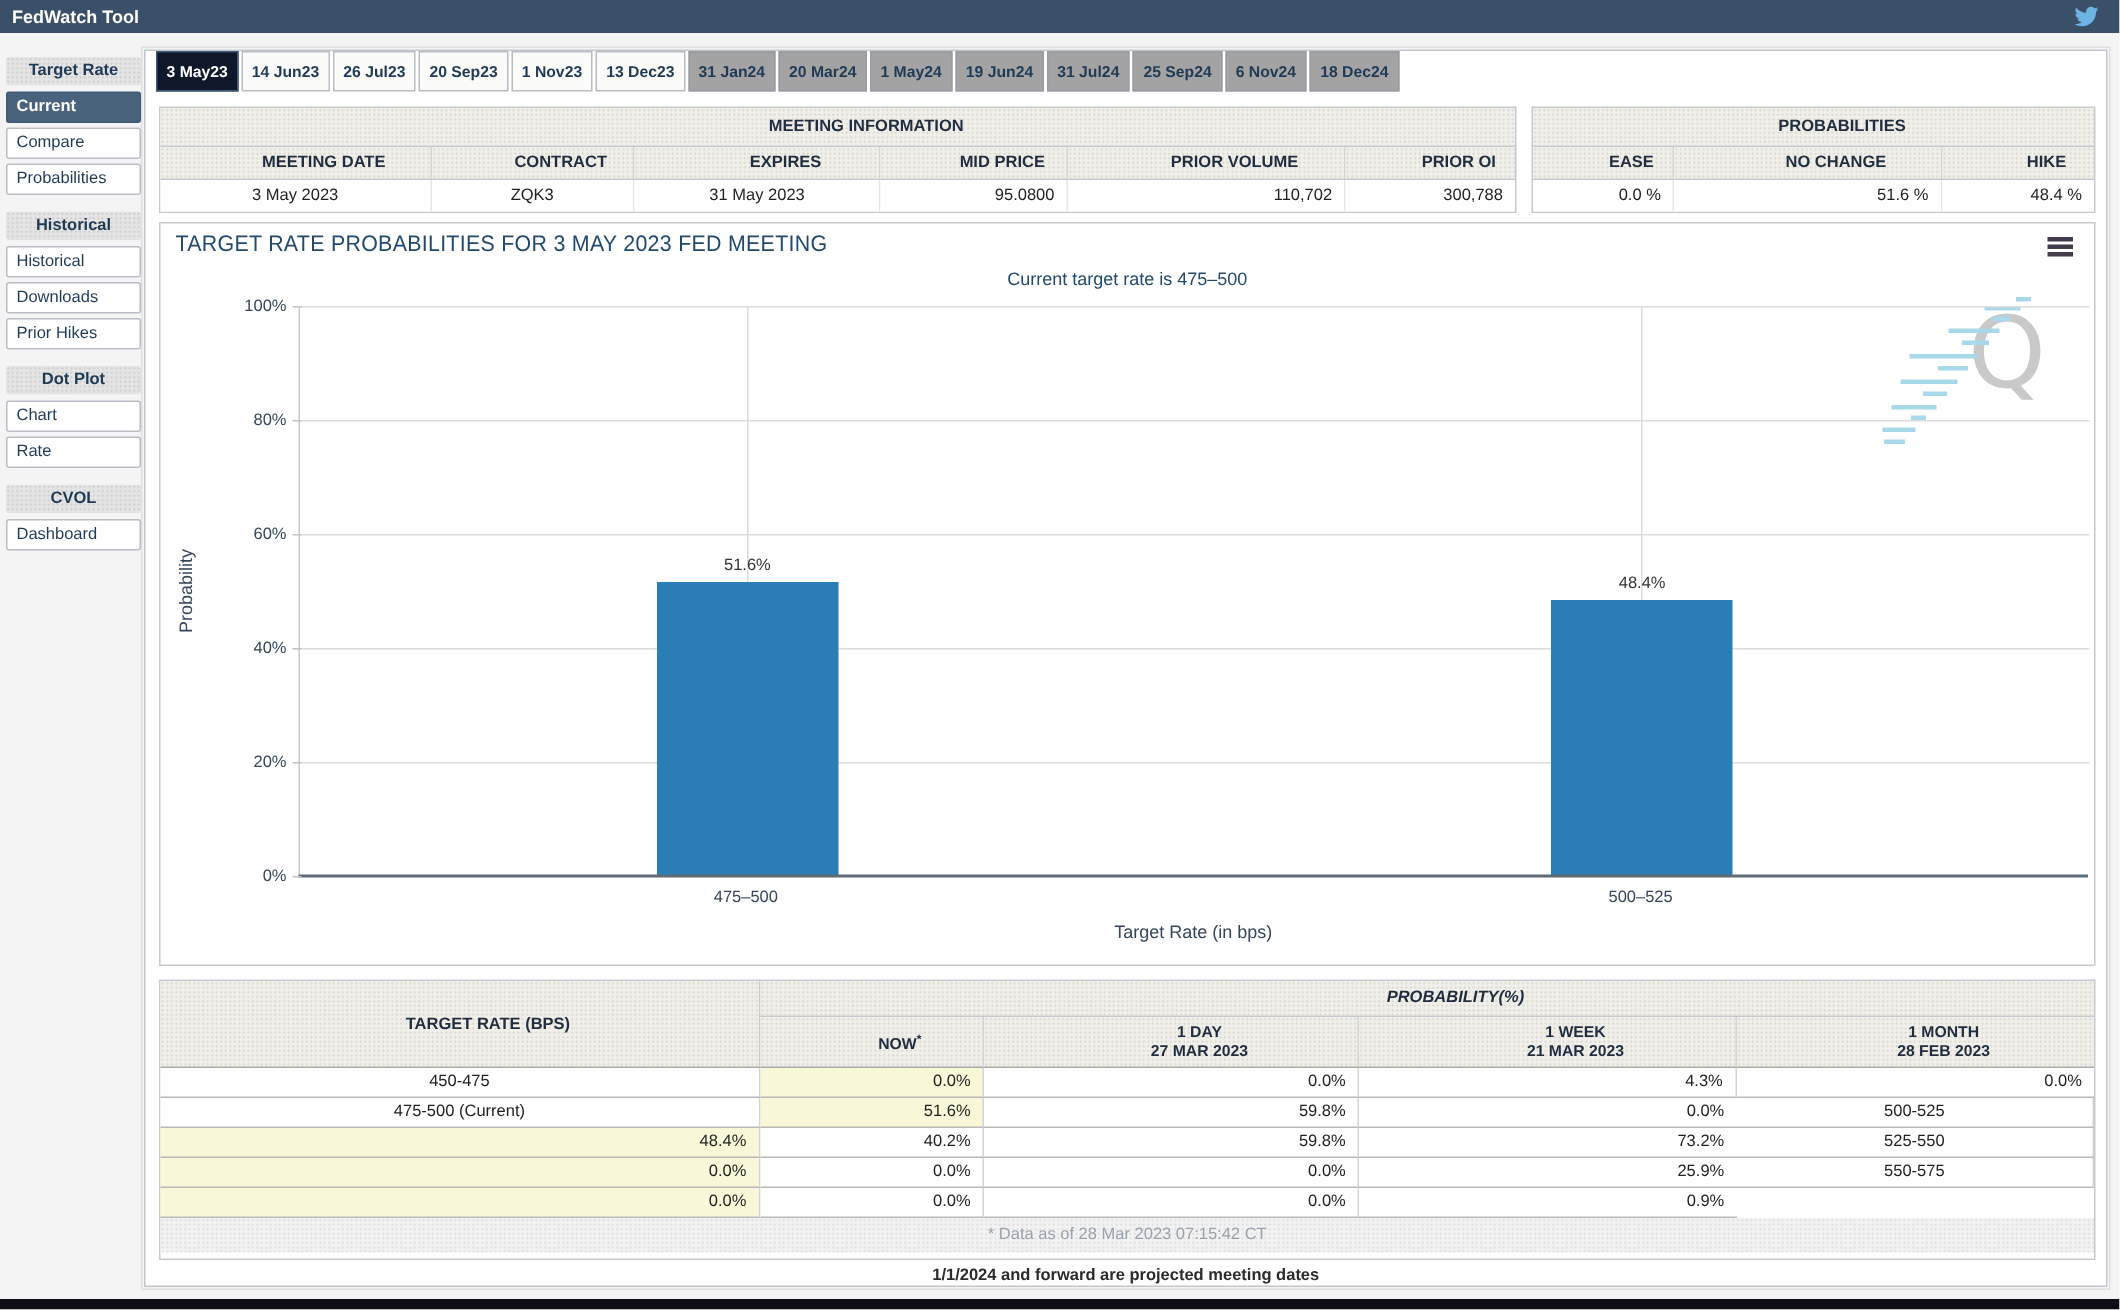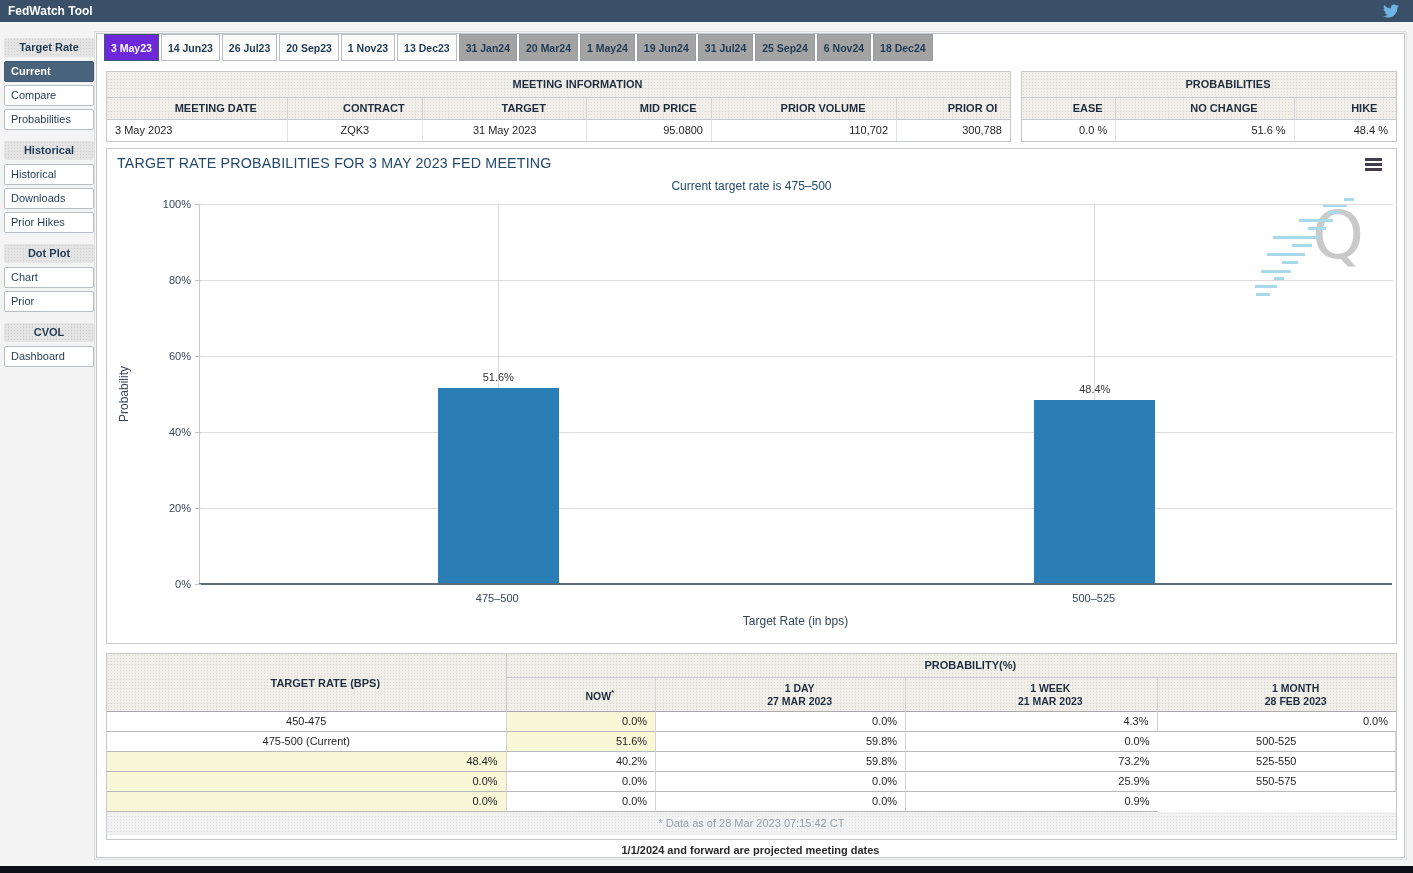--- a/index.html
+++ b/index.html
@@ -25,21 +25,21 @@
   .side-item.selected{background:#4a637d;border-color:#3e5a77;color:#fff;font-weight:bold;}
 
   
   .main{position:absolute;left:96px;top:33px;width:1309px;height:825px;background:#fff;
     border:1px solid #c2c6cb;outline:1px solid #dddfe2;outline-offset:1px;box-sizing:border-box;}
 
   
   .tabs{position:absolute;left:7px;top:0px;height:29px;white-space:nowrap;}
   .tab{display:inline-block;height:27px;line-height:27px;padding:0 6px;margin-right:2px;
     border:1px solid #b9bec5;font-weight:bold;color:#1f3a54;background:#fbfbfa;cursor:pointer;font-size:10.5px;box-sizing:border-box;}
-  .tab.selected{background:#6d28d9;border-color:#3e5a77;color:#fff;}
+  .tab.selected{background:#0f172a;border-color:#3e5a77;color:#fff;}
   .tab.y2024{background:#a3a3a3;border-color:#999da3;}
 
   .panel{position:absolute;background:#fff;border:1px solid #c6c9cd;box-sizing:border-box;}
   .panel-title{height:25px;line-height:25px;text-align:center;font-weight:bold;color:#1f2d3f;border-bottom:1px solid #c6c9cd;}
   .info-grid{display:grid;}
   .meeting-grid{grid-template-columns:20% 15% 18.2% 13.8% 20.5% 12.5%;}
   .probsum-grid{grid-template-columns:25.2% 47.7% 27.1%;}
   .info-h{height:21px;line-height:21px;text-align:center;font-weight:bold;color:#1f2d3f;
     border-bottom:1px solid #c6c9cd;border-right:1px solid #d2d4d7;}
   .info-h.last{border-right:none;}
@@ -67,21 +67,21 @@
   .xlabel{position:absolute;left:92px;width:1193px;top:465px;text-align:center;color:#36465a;font-size:12px;}
   .watermark{position:absolute;right:14px;top:48px;width:130px;height:100px;pointer-events:none;}
   .wm-q{position:absolute;right:18px;top:6px;font-family:"DejaVu Sans",sans-serif;font-size:66px;line-height:66px;color:#c9c9c9;}
   .wm-stripe{position:absolute;height:3px;background:#a8d9ea;}
 
   
   .pt-panel{left:9px;top:619px;width:1291px;height:187px;}
   .pt{display:grid;grid-template-columns:31% 11.6% 19.4% 19.5% 18.5%;}
   .pt-c1h{grid-row:1/3;display:flex;align-items:center;justify-content:center;font-weight:bold;color:#1f2d3f;
     border-right:1px solid #c6c9cd;border-bottom:1px solid #a9a9a9;}
-  .pt-group{grid-column:2/6;height:23px;line-height:23px;text-align:center;font-weight:bold;color:#1f2d3f;border-bottom:1px solid #c6c9cd;}
+  .pt-group{grid-column:2/6;height:23px;line-height:23px;text-align:center;font-weight:bold;color:#1f2d3f;border-bottom:1px solid #c6c9cd;font-style:italic;}
   .pt-sub{height:33px;text-align:center;font-weight:bold;color:#1f2d3f;border-right:1px solid #d2d4d7;
     border-bottom:1px solid #a9a9a9;display:flex;flex-direction:column;justify-content:center;font-size:10.5px;line-height:13px;}
   .pt-sub.last{border-right:none;}
   .pt-cell{height:19px;line-height:19px;border-bottom:1px solid #b9b9b9;border-right:1px solid #d4d4d4;
     text-align:right;padding-right:8px;background:#fff;}
   .pt-cell.rate{text-align:center;padding-right:0;}
   .pt-cell.now{background:#f8f8d8;}
   .pt-cell.lastcol{border-right:none;}
   .pt-foot{grid-column:1/6;height:23px;line-height:23px;text-align:center;color:#9aa2ad;}
 
@@ -108,41 +108,41 @@
     </div>
     <div class="side-group">
       <div class="side-header dotted-gray">Historical</div>
       <div class="side-item">Historical</div>
       <div class="side-item">Downloads</div>
       <div class="side-item">Prior Hikes</div>
     </div>
     <div class="side-group">
       <div class="side-header dotted-gray">Dot Plot</div>
       <div class="side-item">Chart</div>
-      <div class="side-item">Prior</div>
+      <div class="side-item">Rate</div>
     </div>
     <div class="side-group">
       <div class="side-header dotted-gray">CVOL</div>
       <div class="side-item">Dashboard</div>
     </div>
   </nav>
 
 <div class="main">
   <div class="tabs"><div class="tab selected">3 May23</div><div class="tab">14 Jun23</div><div class="tab">26 Jul23</div><div class="tab">20 Sep23</div><div class="tab">1 Nov23</div><div class="tab">13 Dec23</div><div class="tab y2024">31 Jan24</div><div class="tab y2024">20 Mar24</div><div class="tab y2024">1 May24</div><div class="tab y2024">19 Jun24</div><div class="tab y2024">31 Jul24</div><div class="tab y2024">25 Sep24</div><div class="tab y2024">6 Nov24</div><div class="tab y2024">18 Dec24</div></div>
 
   <section class="panel" style="left:9px;top:37px;width:905px;height:71px;">
     <div class="panel-title dotted">MEETING INFORMATION</div>
     <div class="info-grid meeting-grid">
         <div class="info-h dotted">MEETING DATE</div>
         <div class="info-h dotted">CONTRACT</div>
-        <div class="info-h dotted">TARGET</div>
+        <div class="info-h dotted">EXPIRES</div>
         <div class="info-h dotted">MID PRICE</div>
         <div class="info-h dotted">PRIOR VOLUME</div>
         <div class="info-h dotted last">PRIOR OI</div>
-        <div class="info-v" style="">3 May 2023</div>
+        <div class="info-v" style="text-align: center;">3 May 2023</div>
         <div class="info-v" style="text-align: center;">ZQK3</div>
         <div class="info-v" style="text-align: center;">31 May 2023</div>
         <div class="info-v" style="text-align: right;">95.0800</div>
         <div class="info-v" style="text-align: right;">110,702</div>
         <div class="info-v last" style="text-align: right;">300,788</div>
       </div>
   </section>
 
   <section class="panel" style="left:924px;top:37px;width:376px;height:71px;">
     <div class="panel-title dotted">PROBABILITIES</div>

